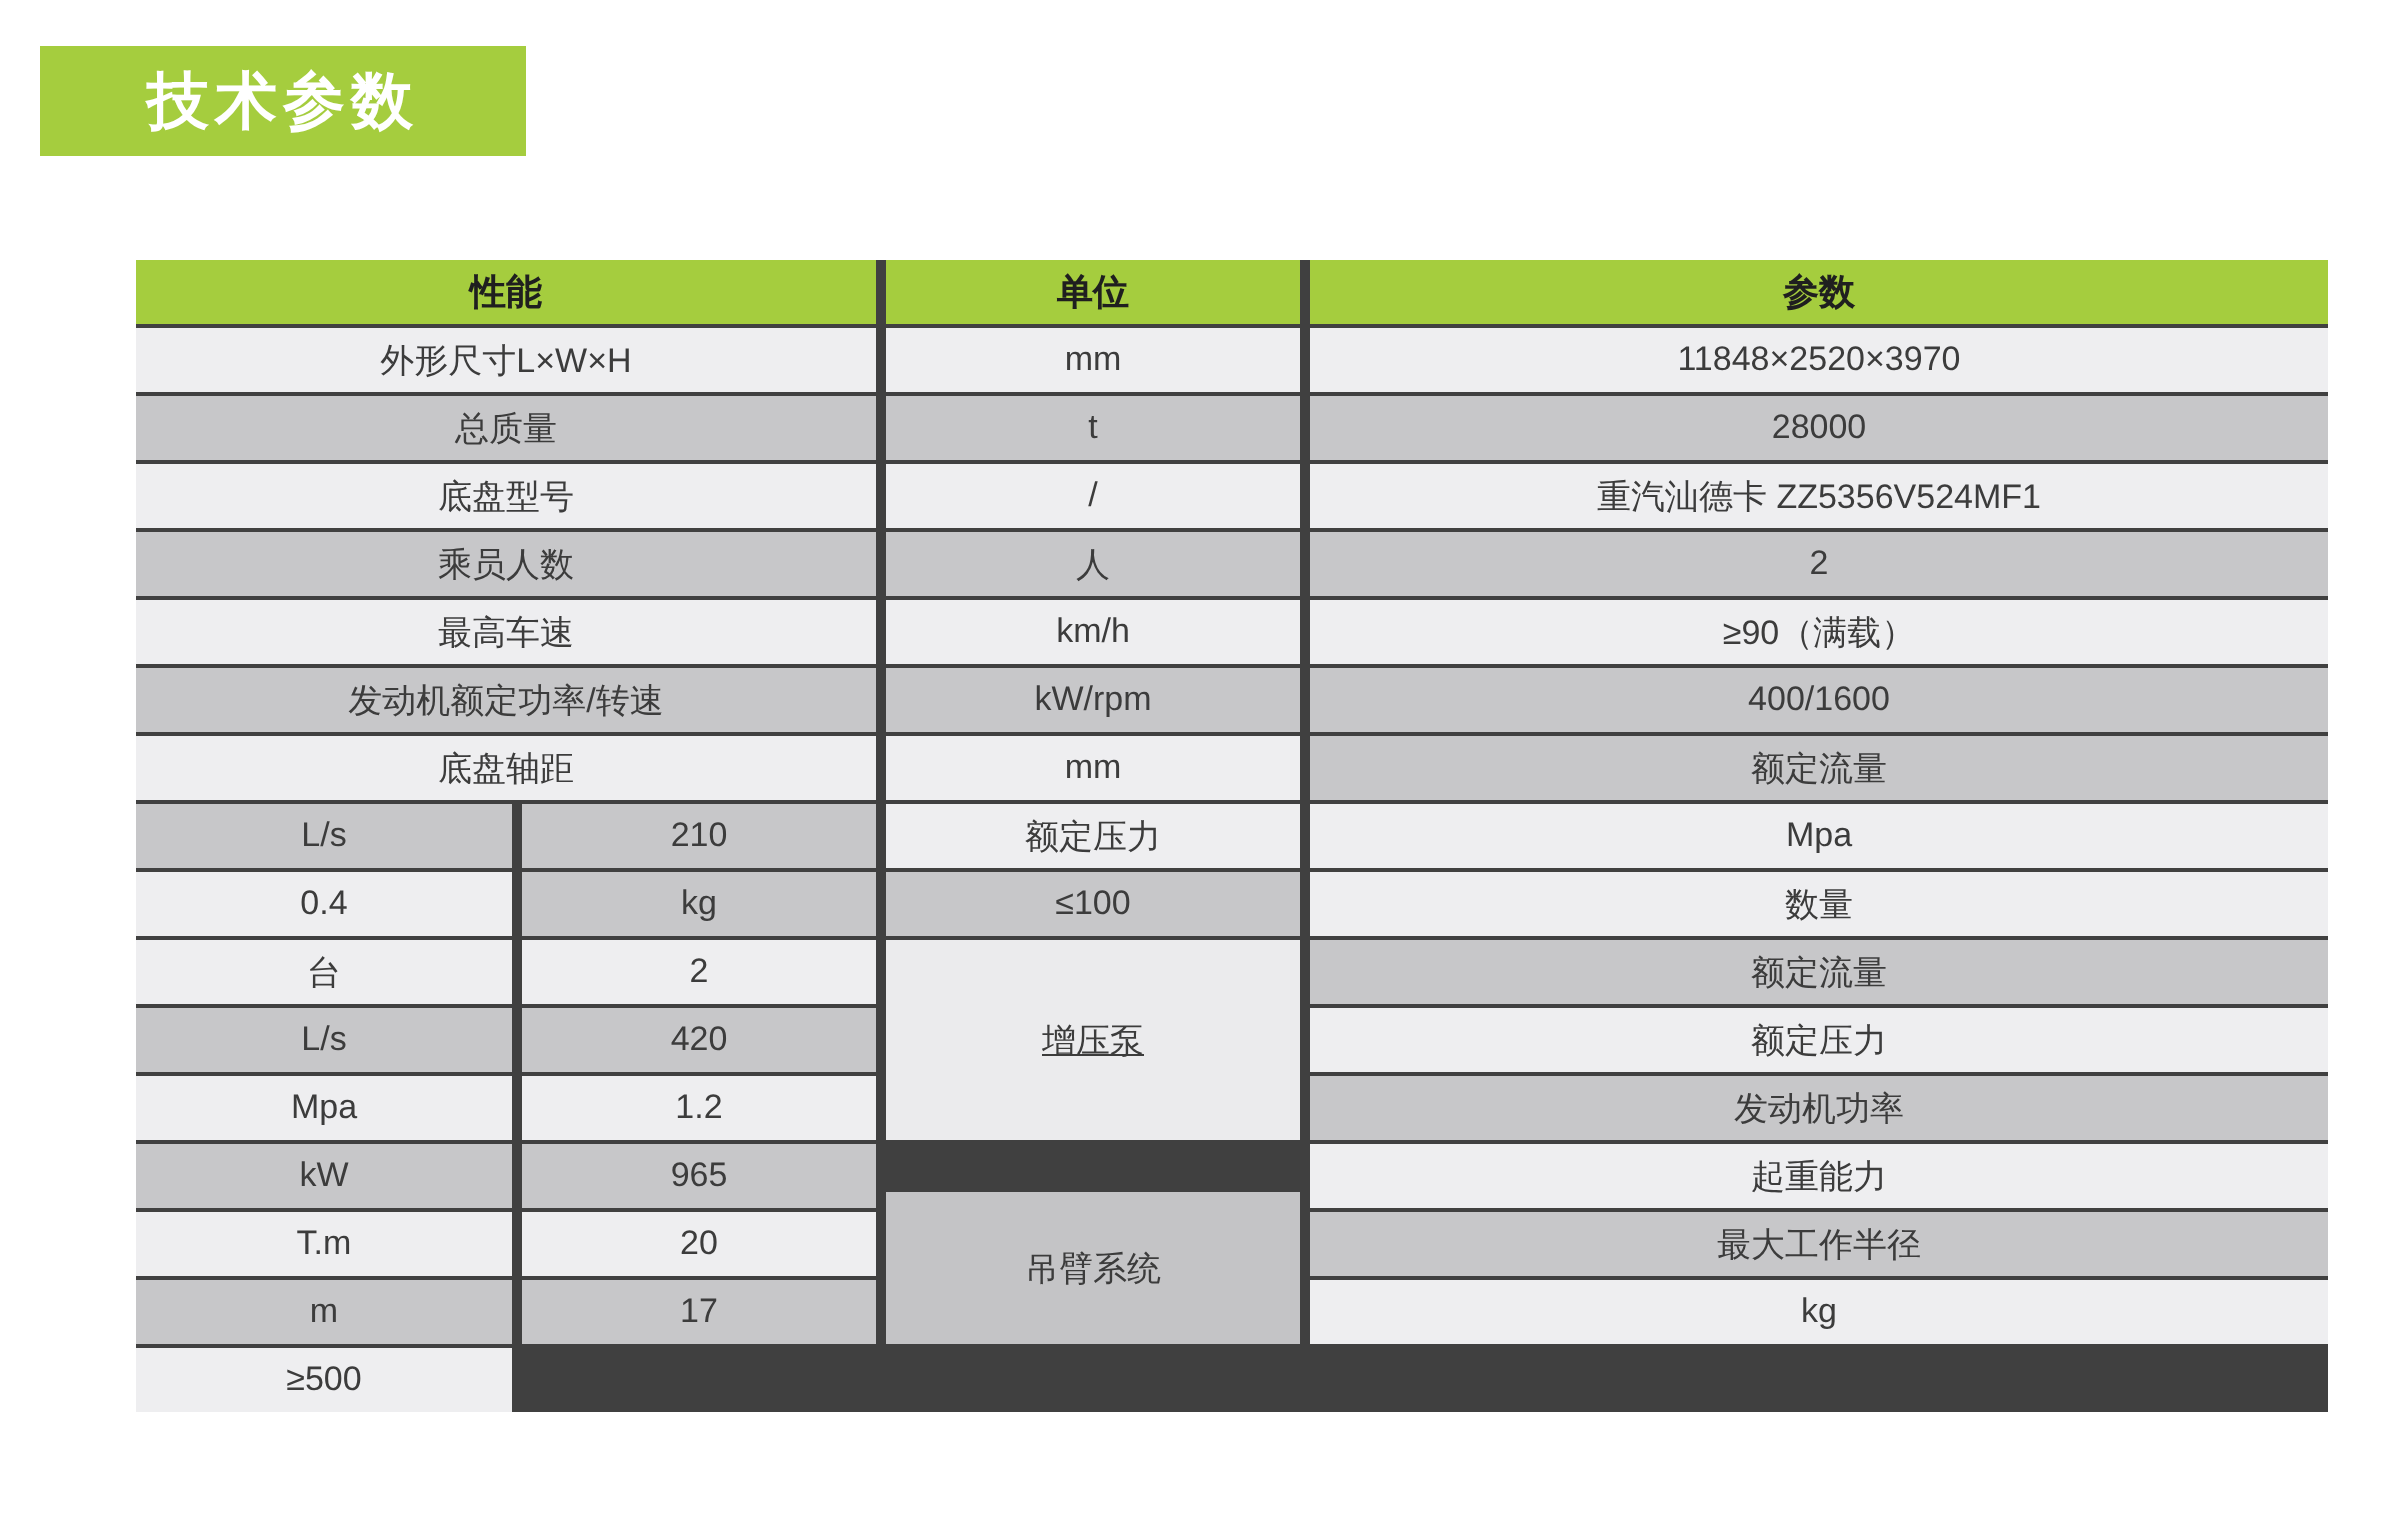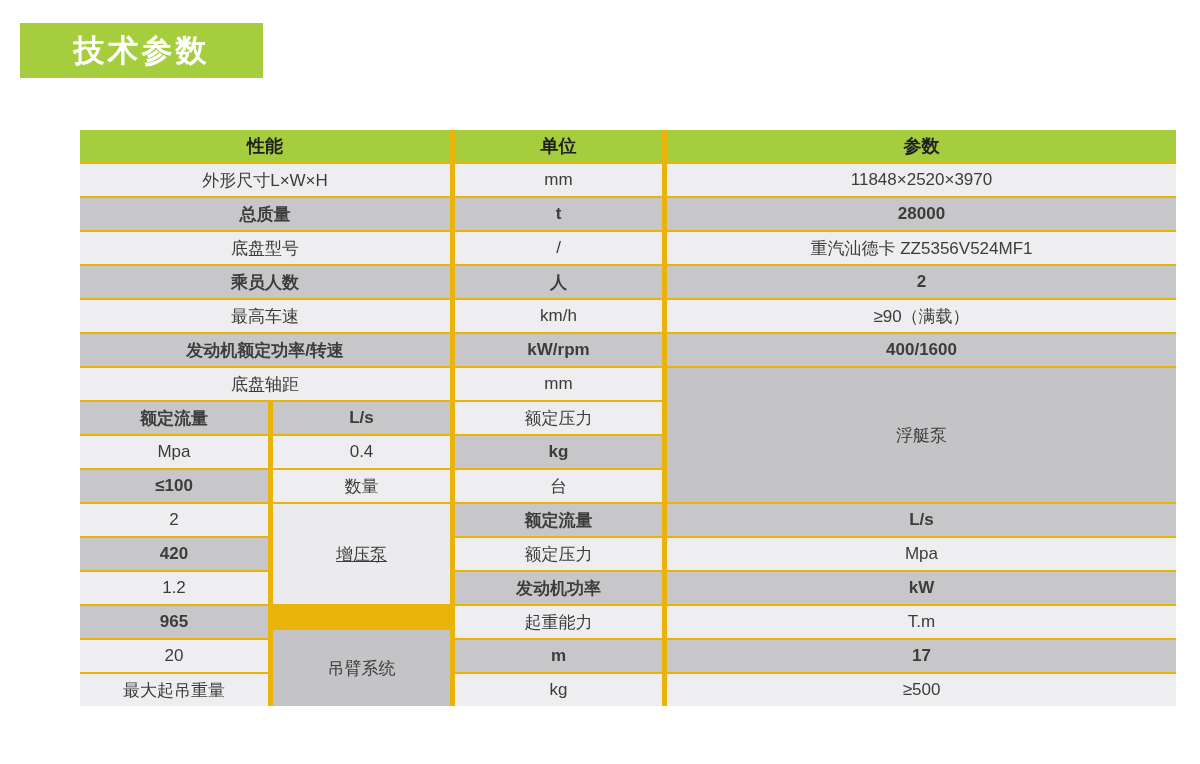--- a/index.html
+++ b/index.html
@@ -21,40 +21,40 @@
   .page{position:relative;width:1196px;height:764px;background:#ffffff;}
   .title-badge{
     position:absolute;left:20px;top:23px;
     width:243px;height:55px;
     background:var(--green);
     color:#ffffff;
     font-size:31px;font-weight:bold;letter-spacing:3px;
     display:flex;align-items:center;justify-content:center;
   }
   .spec-table{
-    position:absolute;left:80px;top:130px;
+    position:absolute;left:68px;top:130px;
     display:grid;
     grid-template-columns:188px 177px 207px 509px;
     grid-auto-rows:32px;
     column-gap:5px;row-gap:2px;
-    background:#eab308;
+    background:#404040;
   }
   .cell{
     display:flex;align-items:center;justify-content:center;
     font-size:17px;color:var(--text-dark);
     white-space:nowrap;
   }
   .header-cell{
     background:var(--green);
     color:var(--header-text);
     font-weight:bold;font-size:18px;
   }
   .span2{grid-column:span 2;}
   .row-light{background:var(--row-light);}
-  .row-dark{background:var(--row-dark);font-weight:bold;}
+  .row-dark{background:var(--row-dark);}
   .group-dark{background:var(--group-dark);}
   .group-light{background:var(--group-light);text-decoration:underline;}
 </style>
 </head>
 <body>
 
 <div class="page">
   <div class="title-badge">
     <span>技术参数</span>
   </div>
@@ -77,23 +77,23 @@
       <div class="cell row-dark">人</div>
       <div class="cell row-dark">2</div>
       <div class="cell row-light span2">最高车速</div>
       <div class="cell row-light">km/h</div>
       <div class="cell row-light">≥90（满载）</div>
       <div class="cell row-dark span2">发动机额定功率/转速</div>
       <div class="cell row-dark">kW/rpm</div>
       <div class="cell row-dark">400/1600</div>
       <div class="cell row-light span2">底盘轴距</div>
       <div class="cell row-light">mm</div>
-      <div class="cell group-dark" style="grid-row: span 4;">浮艇泵</div>
       <div class="cell row-dark">额定流量</div>
       <div class="cell row-dark">L/s</div>
+      <div class="cell row-dark">210</div>
       <div class="cell row-light">额定压力</div>
       <div class="cell row-light">Mpa</div>
       <div class="cell row-light">0.4</div>
       <div class="cell row-dark">kg</div>
       <div class="cell row-dark">≤100</div>
       <div class="cell row-light">数量</div>
       <div class="cell row-light">台</div>
       <div class="cell row-light">2</div>
       <div class="cell group-light" style="grid-row: span 3;">增压泵</div>
       <div class="cell row-dark">额定流量</div>
@@ -102,19 +102,19 @@
       <div class="cell row-light">额定压力</div>
       <div class="cell row-light">Mpa</div>
       <div class="cell row-light">1.2</div>
       <div class="cell row-dark">发动机功率</div>
       <div class="cell row-dark">kW</div>
       <div class="cell row-dark">965</div>
       <div class="cell group-dark" style="grid-row: span 3; margin-top: 24px;">吊臂系统</div>
       <div class="cell row-light">起重能力</div>
       <div class="cell row-light">T.m</div>
       <div class="cell row-light">20</div>
+      <div class="cell row-dark">最大工作半径</div>
       <div class="cell row-dark">m</div>
       <div class="cell row-dark">17</div>
-      <div class="cell row-light">最大起吊重量</div>
       <div class="cell row-light">kg</div>
       <div class="cell row-light">≥500</div>
     </div>
 </div>
 
 </body></html>

